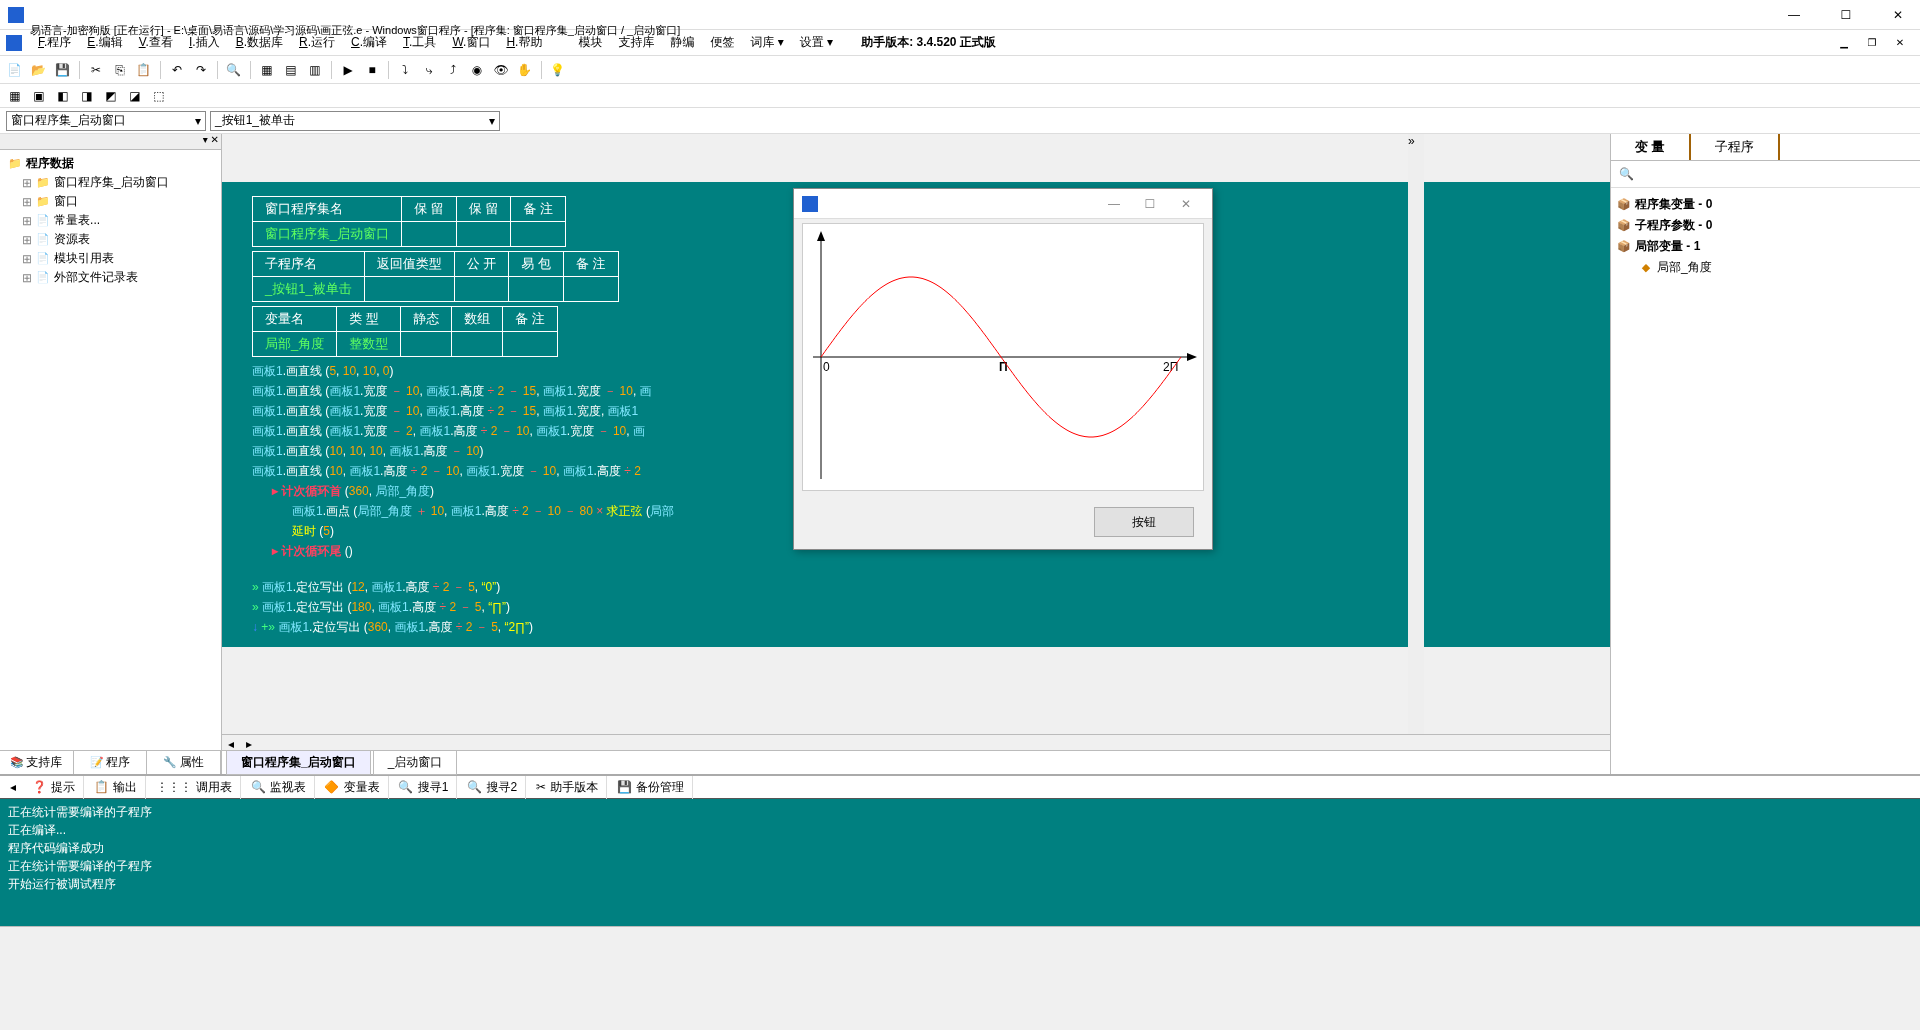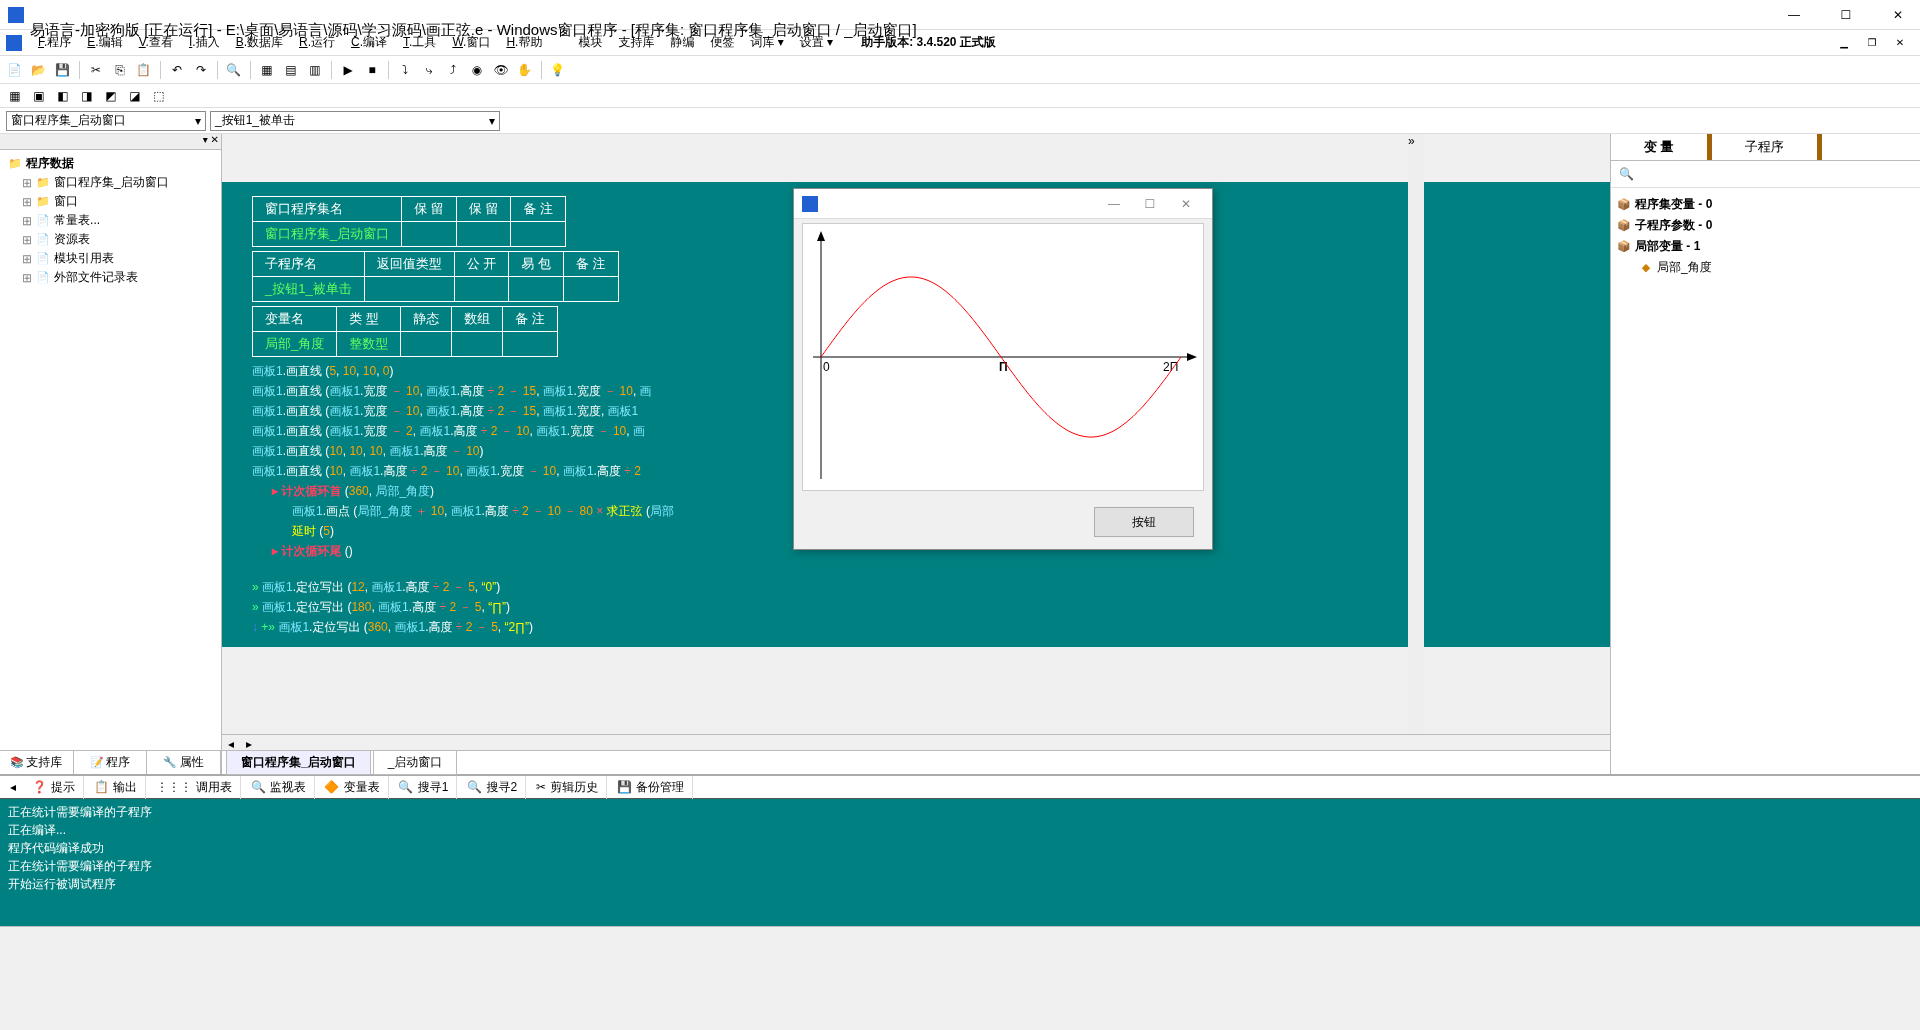--- a/index.html
+++ b/index.html
@@ -1,20 +1,20 @@
 <!DOCTYPE html>
 <html><head>
 <meta charset="utf-8">
 <style>
 * { margin: 0; padding: 0; box-sizing: border-box; font-family: "Microsoft YaHei", "SimSun", sans-serif; font-size: 12px; }
 body { background: #f0f0f0; width: 1920px; height: 1030px; overflow: hidden; position: relative; }
 
 .titlebar { height: 30px; background: #fff; display: flex; align-items: center; padding: 0 8px; border-bottom: 1px solid #ddd; }
 .titlebar .icon { width: 16px; height: 16px; background: #2060d0; margin-right: 6px; }
-.titlebar .title { flex: 1; font-size: 15px; margin-top: 32px; }
+.titlebar .title { flex: 1; font-size: 11px; margin-top: 32px; }
 .win-controls { display: flex; gap: 24px; }
 .win-btn { width: 28px; height: 20px; display: flex; align-items: center; justify-content: center; cursor: pointer; }
 
 .menubar { height: 26px; background: #fff; display: flex; align-items: center; padding: 0 6px; border-bottom: 1px solid #ddd; }
 .menubar .mitem { padding: 3px 8px; cursor: pointer; }
 .menubar .spacer { width: 20px; }
 .mini-win { display: flex; margin-left: auto; }
 
 .toolbar { height: 28px; background: #fff; display: flex; align-items: center; padding: 0 4px; border-bottom: 1px solid #ddd; gap: 2px; }
 .tb-btn { width: 22px; height: 22px; display: flex; align-items: center; justify-content: center; cursor: pointer; border: 1px solid transparent; }
@@ -48,21 +48,21 @@
 .code-line { white-space: nowrap; }
 .kw-obj { color: #80e8ff; }
 .num { color: #ffa500; }
 .op { color: #ff6060; }
 .str { color: #ffff00; }
 .flow { color: #ff4060; font-weight: bold; }
 .varname { color: #80e8ff; }
 
 .right-panel { width: 310px; background: #fff; border-left: 1px solid #bbb; display: flex; flex-direction: column; }
 .rp-tabs { display: flex; border-bottom: 1px solid #bbb; }
-.rp-tab { padding: 4px 33px; border-right: 5px solid #a16207; cursor: pointer; font-size: 13px; }
+.rp-tab { padding: 4px 24px; border-right: 2px solid #a16207; cursor: pointer; font-size: 13px; }
 .rp-tab.active { background: #fff; font-weight: bold; }
 .rp-search { border-bottom: 1px solid #ddd; padding: 4px; }
 .rp-search input { width: 100%; border: none; outline: none; padding: 2px 4px; color: #4a90d9; }
 .rp-body { flex: 1; padding: 6px; font-size: 13px; }
 .rp-item { padding: 2px 0; display: flex; align-items: center; gap: 4px; }
 .rp-item.bold { font-weight: bold; }
 .rp-child { padding-left: 22px; }
 
 .code-tabs { height: 24px; background: #fff; display: flex; align-items: center; border-top: 1px solid #bbb; padding: 0 4px; }
 .code-tab { padding: 3px 14px; border: 1px solid #bbb; border-top: none; margin-right: 2px; font-size: 12px; cursor: pointer; }
@@ -342,21 +342,21 @@
   <div class="btab">
       <span>🔍</span>
       <span>搜寻1</span>
     </div>
   <div class="btab">
       <span>🔍</span>
       <span>搜寻2</span>
     </div>
   <div class="btab">
       <span>✂</span>
-      <span>剪辑历史</span>
+      <span>助手版本</span>
     </div>
   <div class="btab">
       <span>💾</span>
       <span>备份管理</span>
     </div>
 </div>
 
 <div class="output">
   <div id="output-lines">
       <div>正在统计需要编译的子程序</div>

